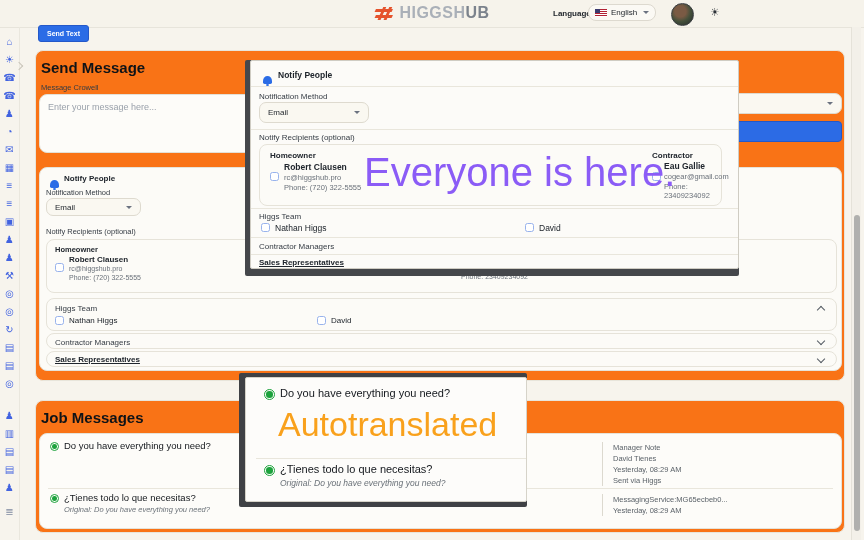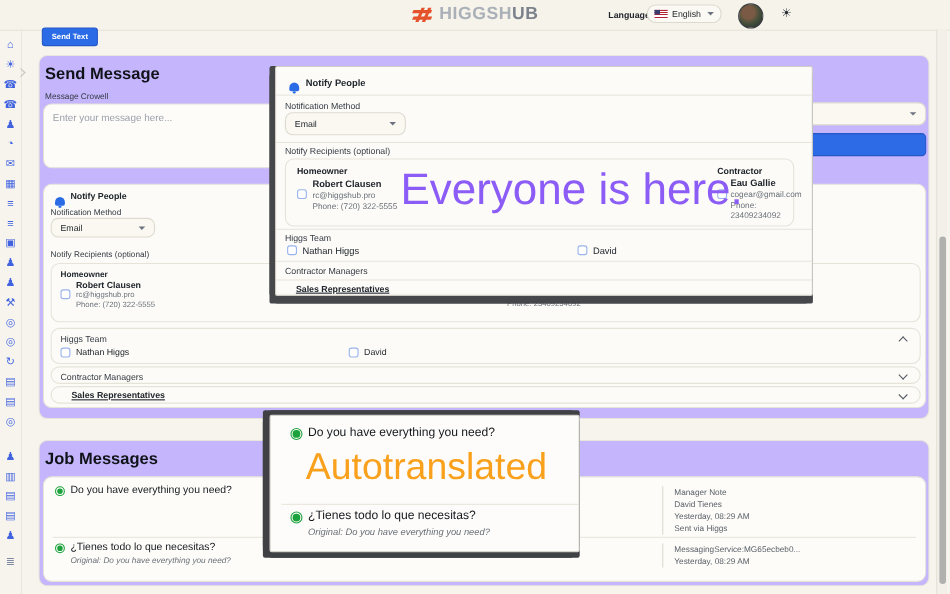--- a/index.html
+++ b/index.html
@@ -28,39 +28,39 @@
   .sun-icon{position:absolute;left:710px;top:7px;font-size:11px;line-height:11px;color:#2c3137;cursor:pointer;}
   
   .sidebar{position:absolute;left:0;top:27px;width:20px;bottom:0;border-right:1px solid #eae7de;
            display:flex;flex-direction:column;align-items:center;padding-top:10px;box-sizing:border-box;}
   .igroup{display:flex;flex-direction:column;align-items:center;gap:8px;}
   #g2{margin-top:22px;} #g3{margin-top:14px;}
   .side-icon{font-size:10px;line-height:10px;color:#4263e0;cursor:pointer;}
   #g3 .side-icon{color:#7e88a0;}
   .side-handle{position:absolute;left:16px;top:63px;width:5px;height:5px;border-right:1.3px solid #c9c5ba;border-bottom:1.3px solid #c9c5ba;transform:rotate(-45deg);cursor:pointer;}
   
-  .card{position:absolute;background:#c4b5fd;border:1px solid #e8e5db;border-radius:8px;box-sizing:border-box;}
+  .card{position:absolute;background:#f97316;border:1px solid #e8e5db;border-radius:8px;box-sizing:border-box;}
   .box{position:absolute;background:#fcfbf7;border:1px solid #e6e3d9;border-radius:8px;box-sizing:border-box;}
   .h1t{font-size:15px;font-weight:700;color:#0f1317;}
   .lbl{font-size:7.5px;color:#343b43;}
   .grp{font-size:7.5px;font-weight:700;color:#20262d;}
   .nm{font-size:8px;font-weight:700;color:#20262d;}
   .sub{font-size:7px;color:#6a717a;line-height:8.5px;}
   .abs{position:absolute;}
   .select{position:absolute;border:1px solid #dedacf;border-radius:7px;background:#faf8f1;display:flex;align-items:center;
           padding:0 8px;box-sizing:border-box;font-size:8px;color:#23282e;cursor:pointer;}
   .cb{position:absolute;width:9px;height:9px;border:1px solid #98b3ec;border-radius:2.5px;background:#fff;box-sizing:border-box;cursor:pointer;}
   .chev{position:absolute;width:5px;height:5px;border-right:1.4px solid #555b63;border-bottom:1.4px solid #555b63;}
   .chev.down{transform:rotate(45deg);} .chev.up{transform:rotate(-135deg);}
   .divider{position:absolute;left:0;right:0;height:1px;background:#e9e6dc;}
   .bell{position:relative;width:9px;height:8px;background:#2b6ce6;border-radius:50% 50% 18% 18%/62% 62% 22% 22%;display:inline-block;}
   .bell::after{content:"";position:absolute;left:3px;bottom:-2px;width:3px;height:2px;border-radius:50%;background:#2b6ce6;}
   .msg-ic{position:absolute;width:9px;height:9px;border:1.6px solid #1ca23c;border-radius:50%;box-sizing:border-box;}
   .msg-ic::after{content:"";position:absolute;inset:1.2px;background:#1ca23c;border-radius:50%;}
-  .ulink{font-size:8px;font-weight:700;color:#20262d;text-decoration:underline;cursor:pointer;margin-left:10px;}
+  .ulink{font-size:8px;font-weight:700;color:#20262d;text-decoration:underline;cursor:pointer;}
   .meta{font-size:7.5px;color:#5b6269;line-height:11px;border-left:1px solid #dcd9cf;padding-left:10px;}
   .primary-btn{position:absolute;background:#2c6be5;border:1px solid #2458c9;border-radius:4px;cursor:pointer;}
   
   .send-text-btn{position:absolute;left:38px;top:25px;width:49px;height:15px;background:#2b6ce6;border:1px solid #2458c9;border-radius:3px;
                  color:#fff;font-size:7px;font-weight:700;display:flex;align-items:center;justify-content:center;cursor:pointer;}
   
   .msg-input{position:absolute;left:3px;top:43px;width:510px;height:59px;border:1px solid #e3e0d6;border-radius:8px;background:#fdfcf9;
              resize:none;font-family:"Liberation Sans",sans-serif;font-size:9px;color:#23282e;padding:7px 8px;box-sizing:border-box;}
   .msg-input::placeholder{color:#9aa1ab;}
   

